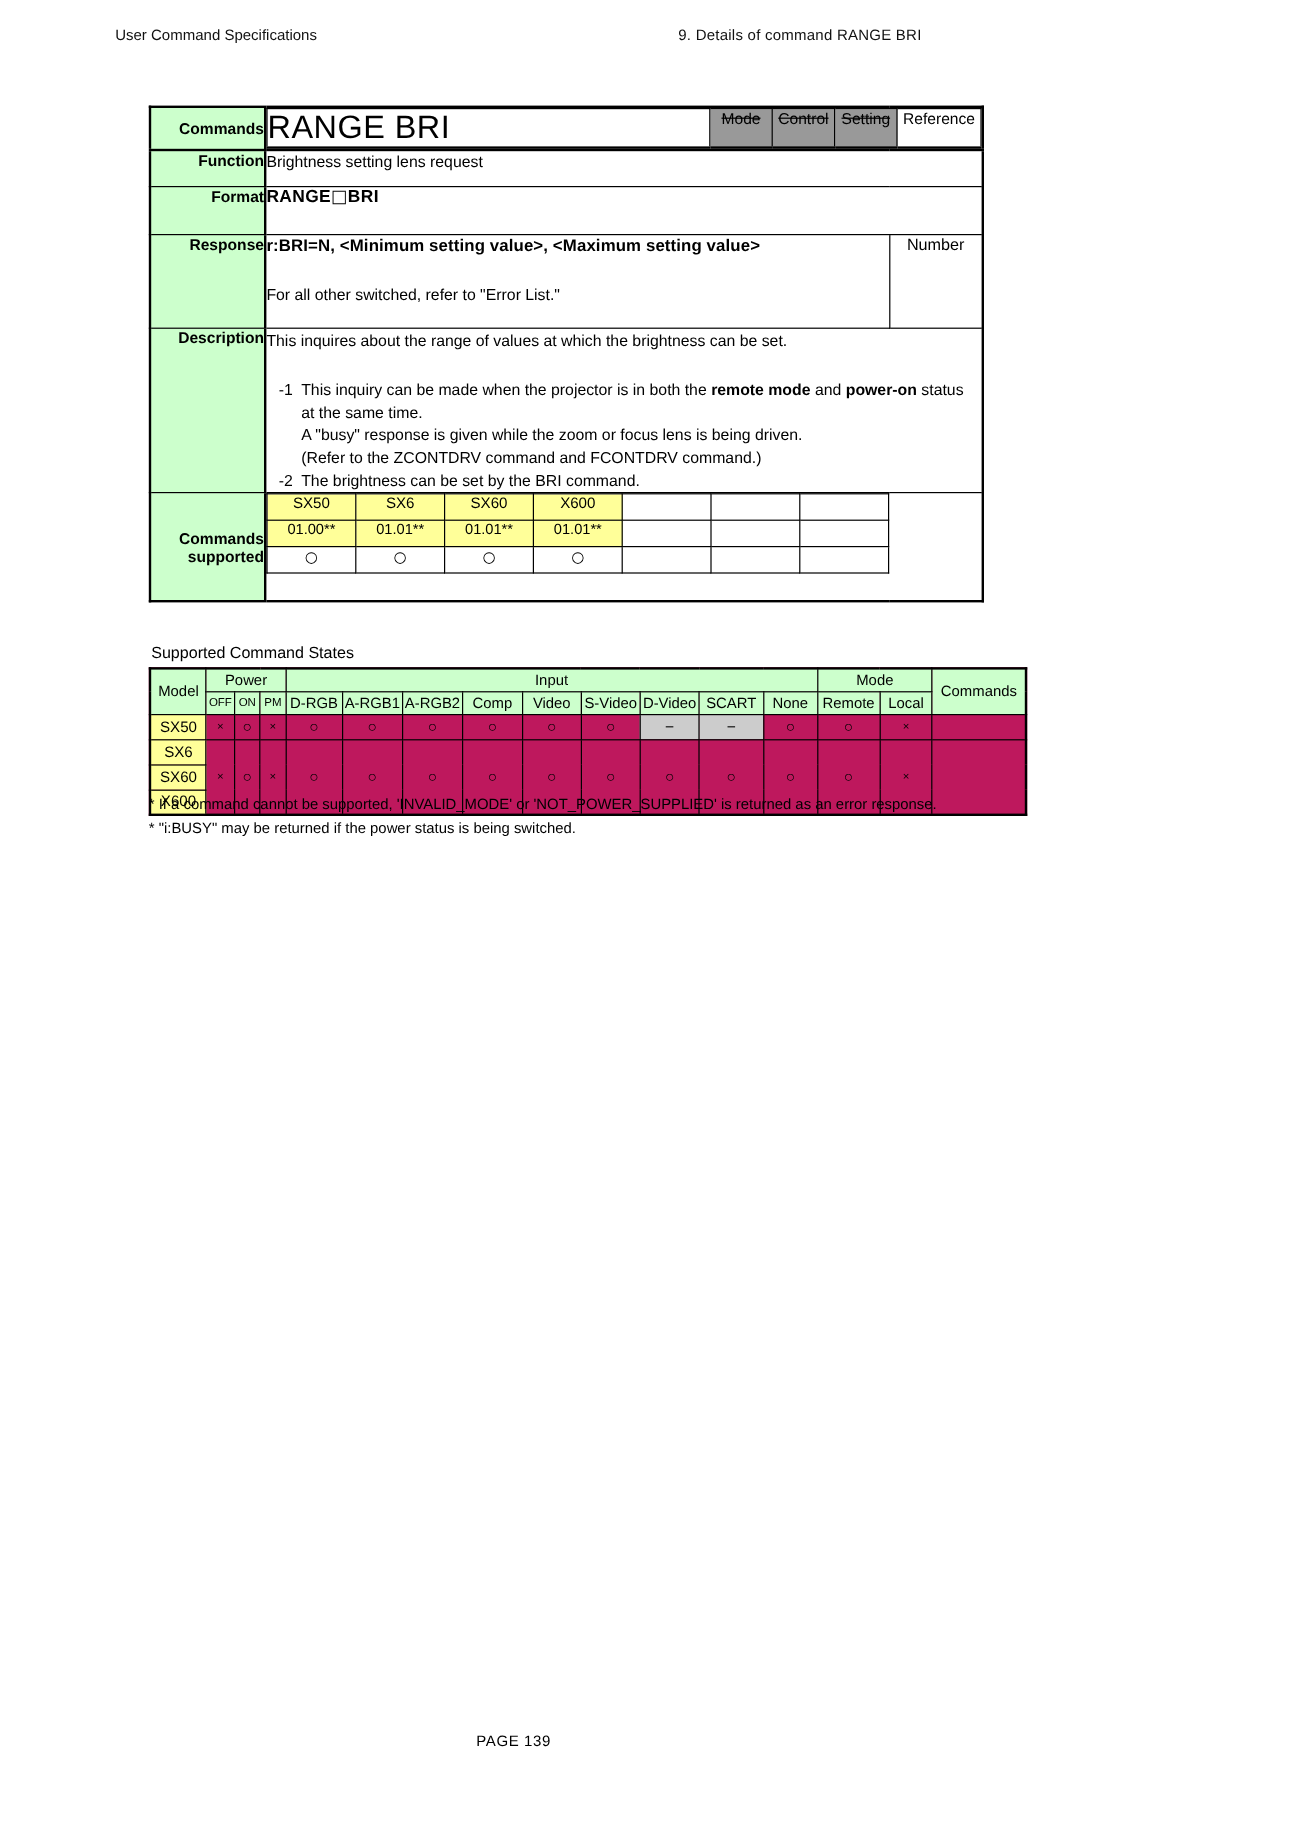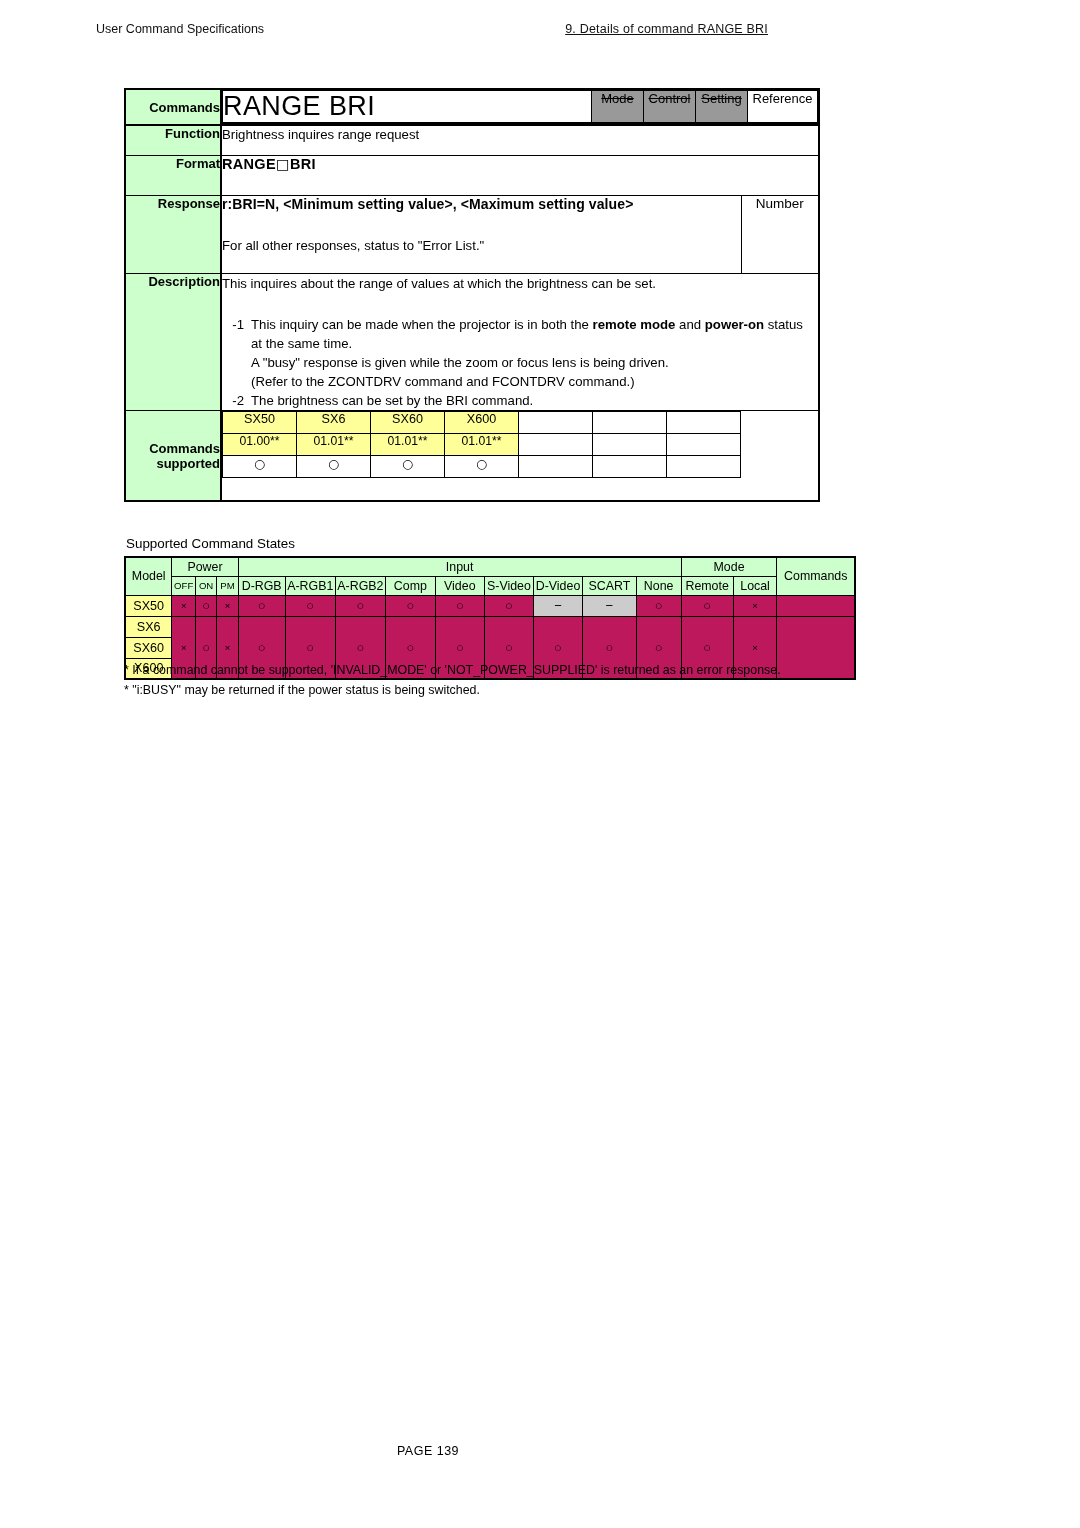--- a/index.html
+++ b/index.html
@@ -15,21 +15,21 @@
     overflow: hidden;
   }
   .page { position: relative; width: 856px; height: 1528px; }
 
   
   .doc-header {
     position: absolute; top: 22px; left: 96px; right: 88px;
     display: flex; justify-content: space-between; align-items: baseline;
     font-size: 12.5px; color: #111;
   }
-  .doc-header .right { letter-spacing: .2px; text-decoration: underline; }
+  .doc-header .right { letter-spacing: .2px; }
 
   
   .spec-table {
     position: absolute; left: 124px; top: 88px;
     width: 696px;
     border-collapse: collapse;
     border: 2.5px solid #000;
     background: #fff;
   }
   .spec-table td { border: 1px solid #000; vertical-align: top; padding: 0; }
@@ -167,33 +167,33 @@
               <td class="flagcell struck"><span>Setting</span></td>
               <td class="flagcell on"><span>Reference</span></td>
             </tr>
           </tbody>
             </table>
         </td>
       </tr>
 
       <tr>
         <td class="lbl">Function</td>
-        <td colspan="2" class="body-cell" style="height:30px;">Brightness inquires range request</td>
+        <td colspan="2" class="body-cell" style="height:30px;">Brightness setting lens request</td>
       </tr>
 
       <tr>
         <td class="lbl">Format</td>
         <td colspan="2" class="fmt" style="height:40px;"><span>RANGE</span><span class="boxglyph">□</span><span>BRI</span></td>
       </tr>
 
       <tr>
         <td class="lbl">Response</td>
         <td class="resp-main" style="height:78px;">
           <div class="sig">r:BRI=N, &lt;Minimum setting value&gt;, &lt;Maximum setting value&gt;</div>
-          <div class="alt">For all other responses, status to "Error List."</div>
+          <div class="alt">For all other switched, refer to "Error List."</div>
         </td>
         <td class="numcell">Number</td>
       </tr>
 
       <tr>
         <td class="lbl">Description</td>
         <td colspan="2" class="desc-cell" style="height:126px;">
           <div class="desc-lead">This inquires about the range of values at which the brightness can be set.</div>
           <div class="numlist">
             <div class="numitem">

